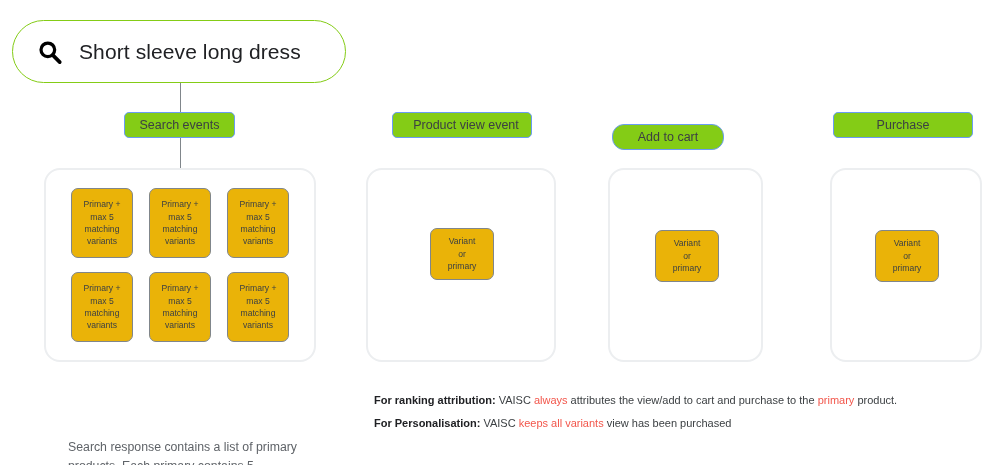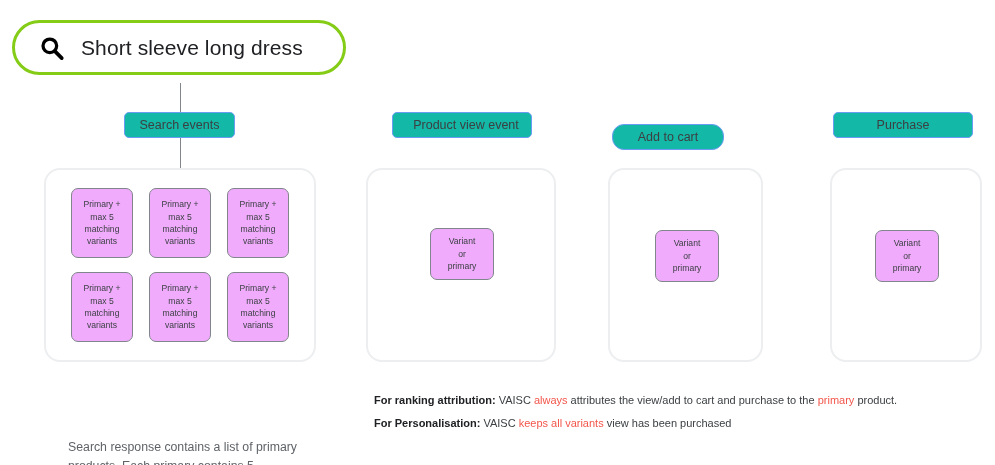--- a/index.html
+++ b/index.html
@@ -21,23 +21,23 @@
     width: 995px;
     height: 465px;
   }
 
   
   .search-bar {
     position: absolute;
     left: 12px;
     top: 20px;
     width: 334px;
-    height: 55px;
-    box-sizing: border-box;
-    border: 3px solid #84cc16;
+    height: 63px;
+    box-sizing: border-box;
+    border: 1px solid #84cc16;
     border-radius: 32px;
     background: #fff;
     display: flex;
     align-items: center;
     padding-left: 24px;
   }
   .search-icon {
     width: 26px;
     height: 26px;
     flex: 0 0 auto;
@@ -59,21 +59,21 @@
     background: #80868b;
   }
 
   
   .pill {
     position: absolute;
     box-sizing: border-box;
     height: 26px;
     border: 1px solid #6a9cf4;
     border-radius: 5px;
-    background: #14b8a6;
+    background: #84cc16;
     display: flex;
     align-items: center;
     justify-content: center;
     font-size: 12.5px;
     color: #3c4043;
     white-space: nowrap;
     z-index: 3;
   }
 
   
@@ -96,21 +96,21 @@
     gap: 14px 16px;
     align-content: center;
     justify-content: center;
   }
 
   
   .card {
     box-sizing: border-box;
     border: 1px solid #80868b;
     border-radius: 7px;
-    background: #f0abfc;
+    background: #eab308;
     display: flex;
     align-items: center;
     justify-content: center;
     text-align: center;
     font-size: 8.6px;
     line-height: 1.45;
     color: #3c4043;
   }
   .card-variant {
     position: absolute;

